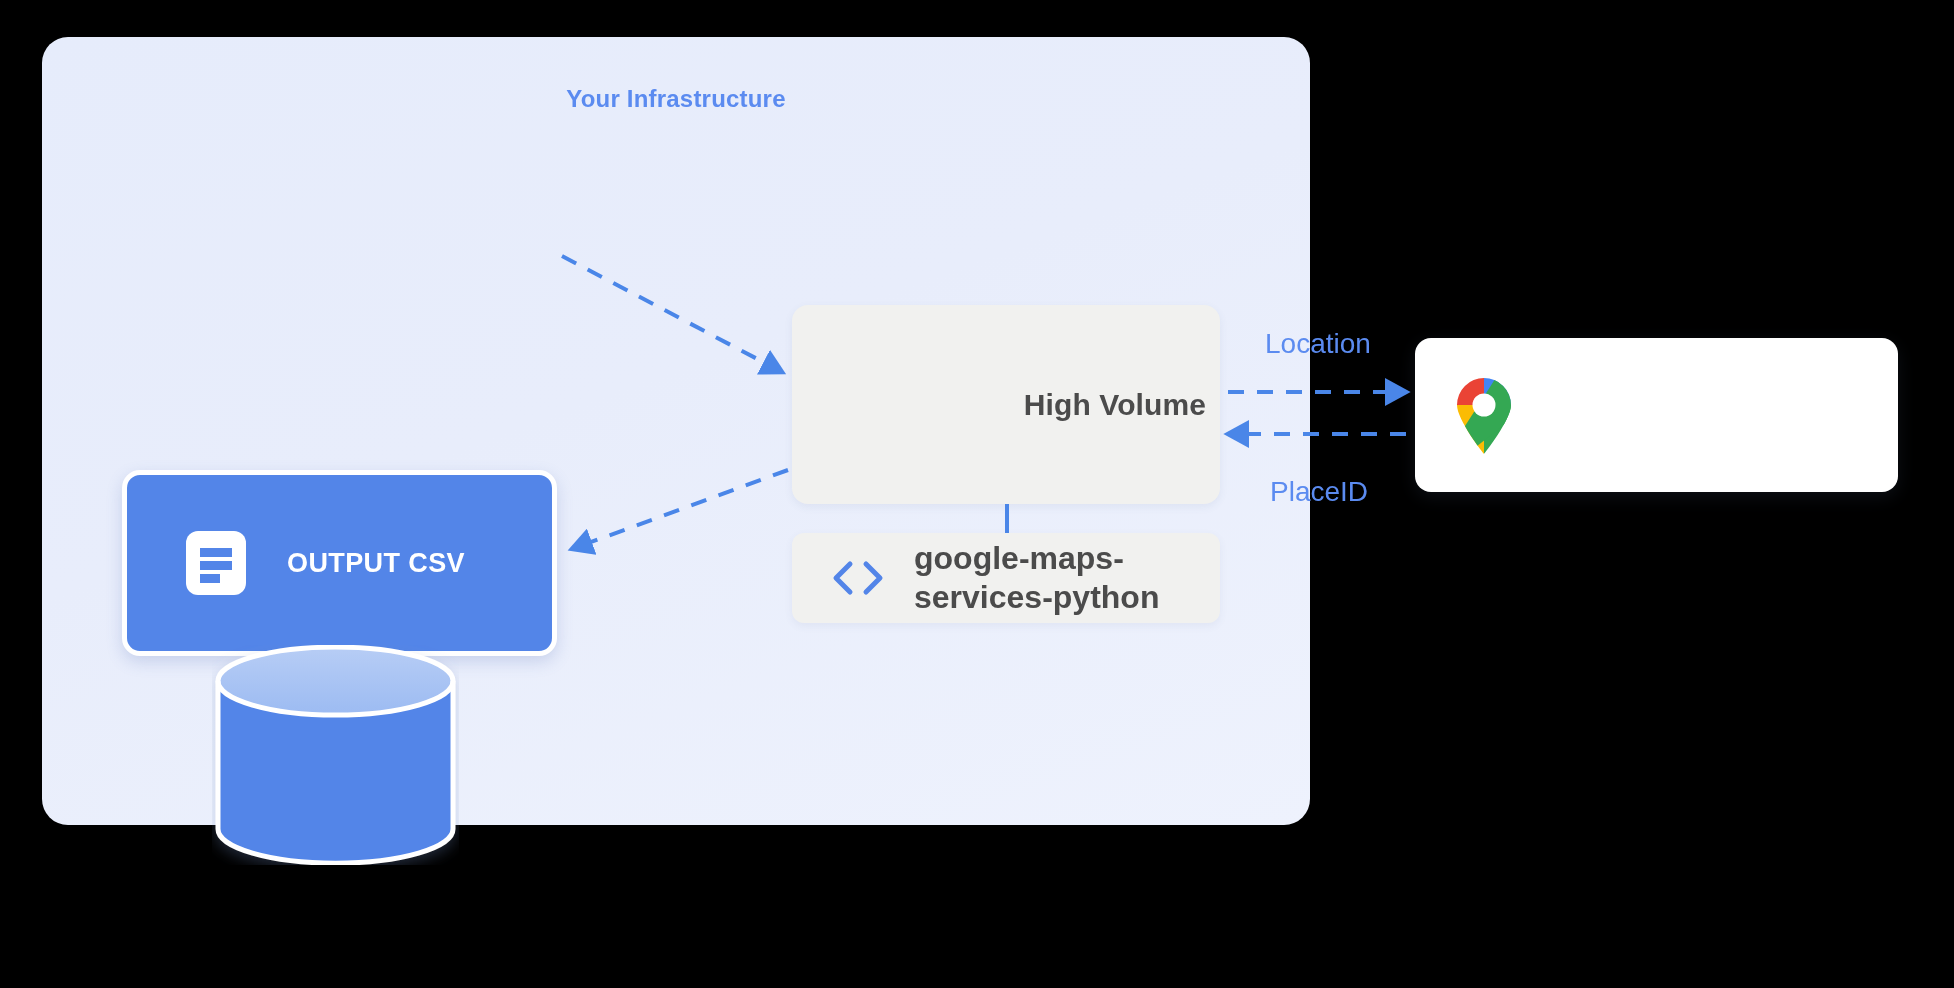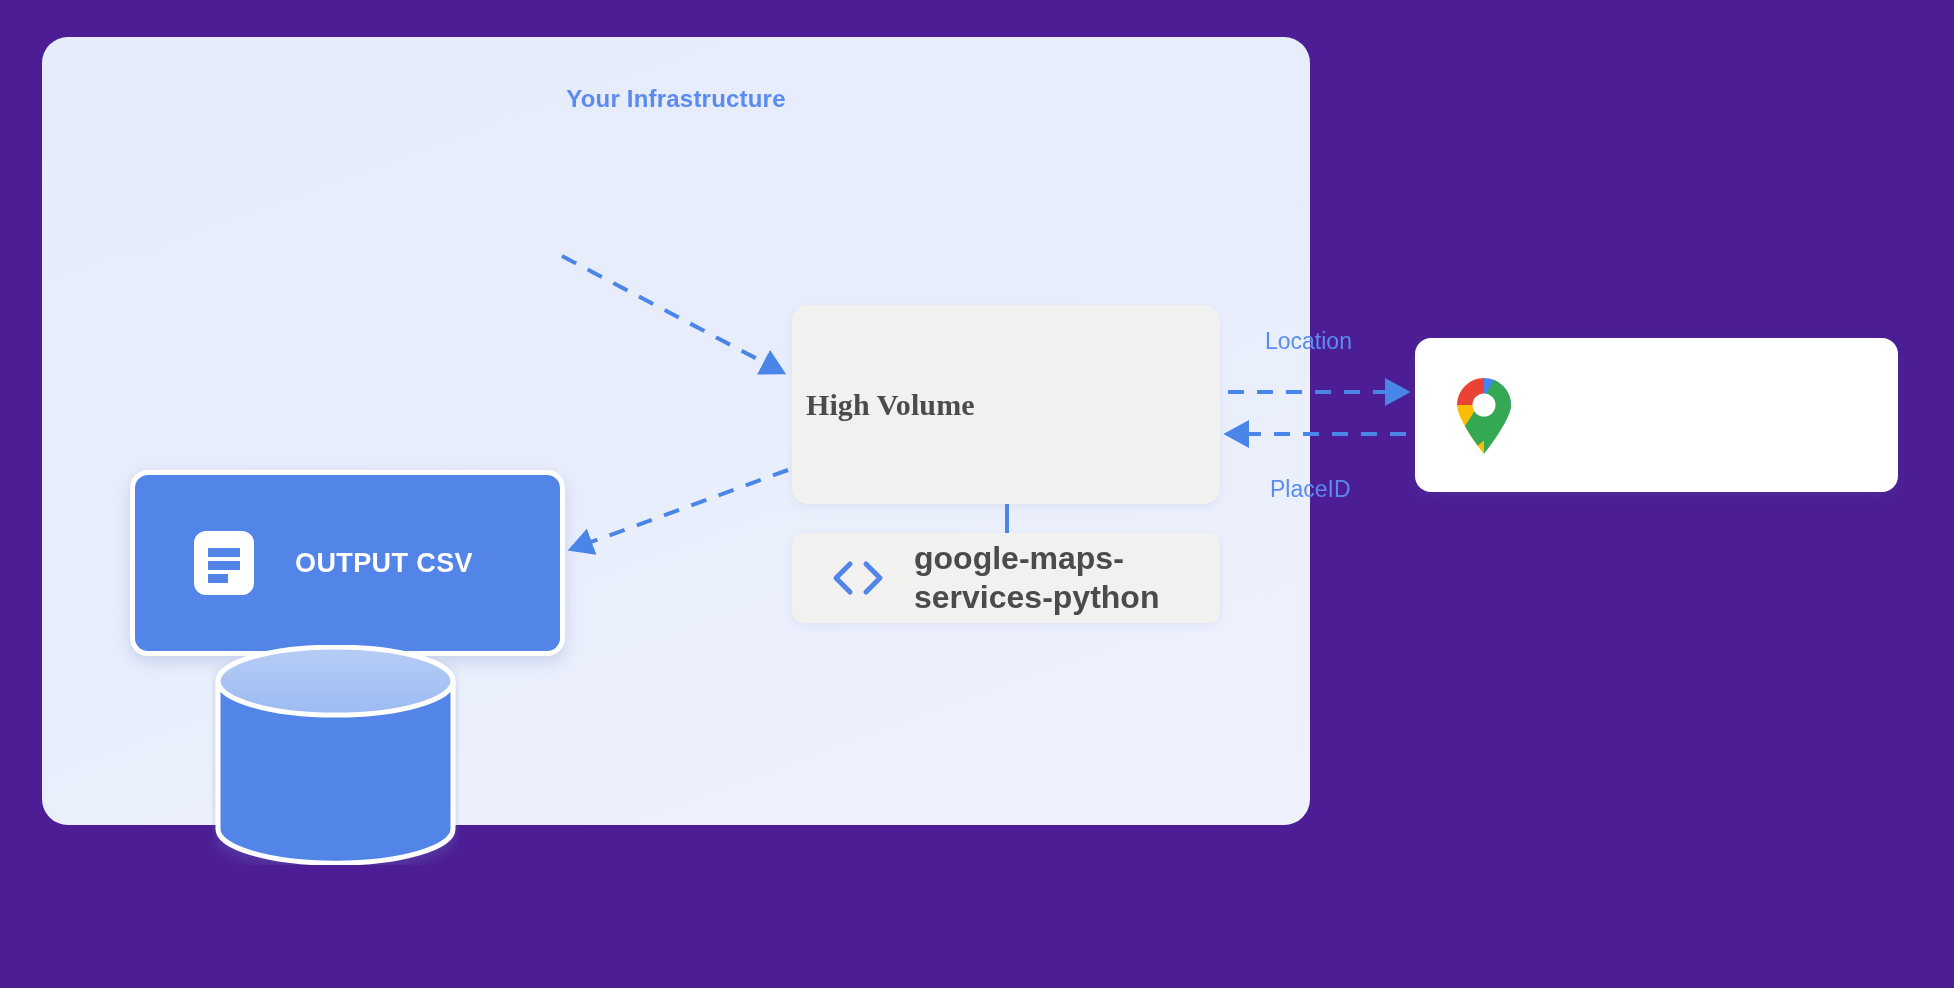--- a/index.html
+++ b/index.html
@@ -10,21 +10,21 @@
   }
   body {
     font-family: "Liberation Sans", sans-serif;
     -webkit-font-smoothing: antialiased;
   }
 
   #canvas {
     position: relative;
     width: 1954px;
     height: 988px;
-    background: #4c1d95;
+    background: #000000;
     overflow: hidden;
   }
 
   
   .infra-panel {
     position: absolute;
     left: 42px;
     top: 37px;
     width: 1268px;
     height: 788px;
@@ -76,21 +76,20 @@
   .output-csv {
     left: 122px;
     top: 470px;
     width: 435px;
     height: 186px;
     background: #5385e8;
     border: 5px solid #ffffff;
     border-radius: 18px;
     box-shadow: 0 6px 16px rgba(80, 110, 180, 0.22);
     padding-left: 58px;
-    margin-left: 8px;
   }
   .output-csv .node-label {
     color: #ffffff;
     font-size: 27px;
     font-weight: 700;
     letter-spacing: 0.4px;
     margin-left: 40px;
   }
 
   
@@ -99,23 +98,22 @@
   
   .script-box {
     left: 792px;
     top: 305px;
     width: 428px;
     height: 199px;
     background: #f1f1ef;
     border-radius: 16px;
     flex-direction: column;
     justify-content: center;
-    align-items: flex-start;
+    align-items: flex-end;
     box-shadow: 0 3px 9px rgba(70, 90, 130, 0.08);
-    font-family: Liberation Serif, serif;
   }
   .script-box .node-label {
     color: #4b4b4b;
     font-size: 30px;
     font-weight: 700;
     line-height: 1.30;
     text-align: center;
     letter-spacing: 0.1px;
     padding: 0 14px;
   }
@@ -201,21 +199,21 @@
     top: 0;
     width: 1954px;
     height: 988px;
     pointer-events: none;
   }
 
   
   .edge-label {
     position: absolute;
     color: #5b8bf0;
-    font-size: 23px;
+    font-size: 28px;
     font-weight: 400;
     white-space: nowrap;
   }
   .edge-label-location { left: 1265px; top: 328px; }
   .edge-label-placeid  { left: 1270px; top: 476px; }
 </style>
 </head>
 <body>
 
 <div id="canvas">

